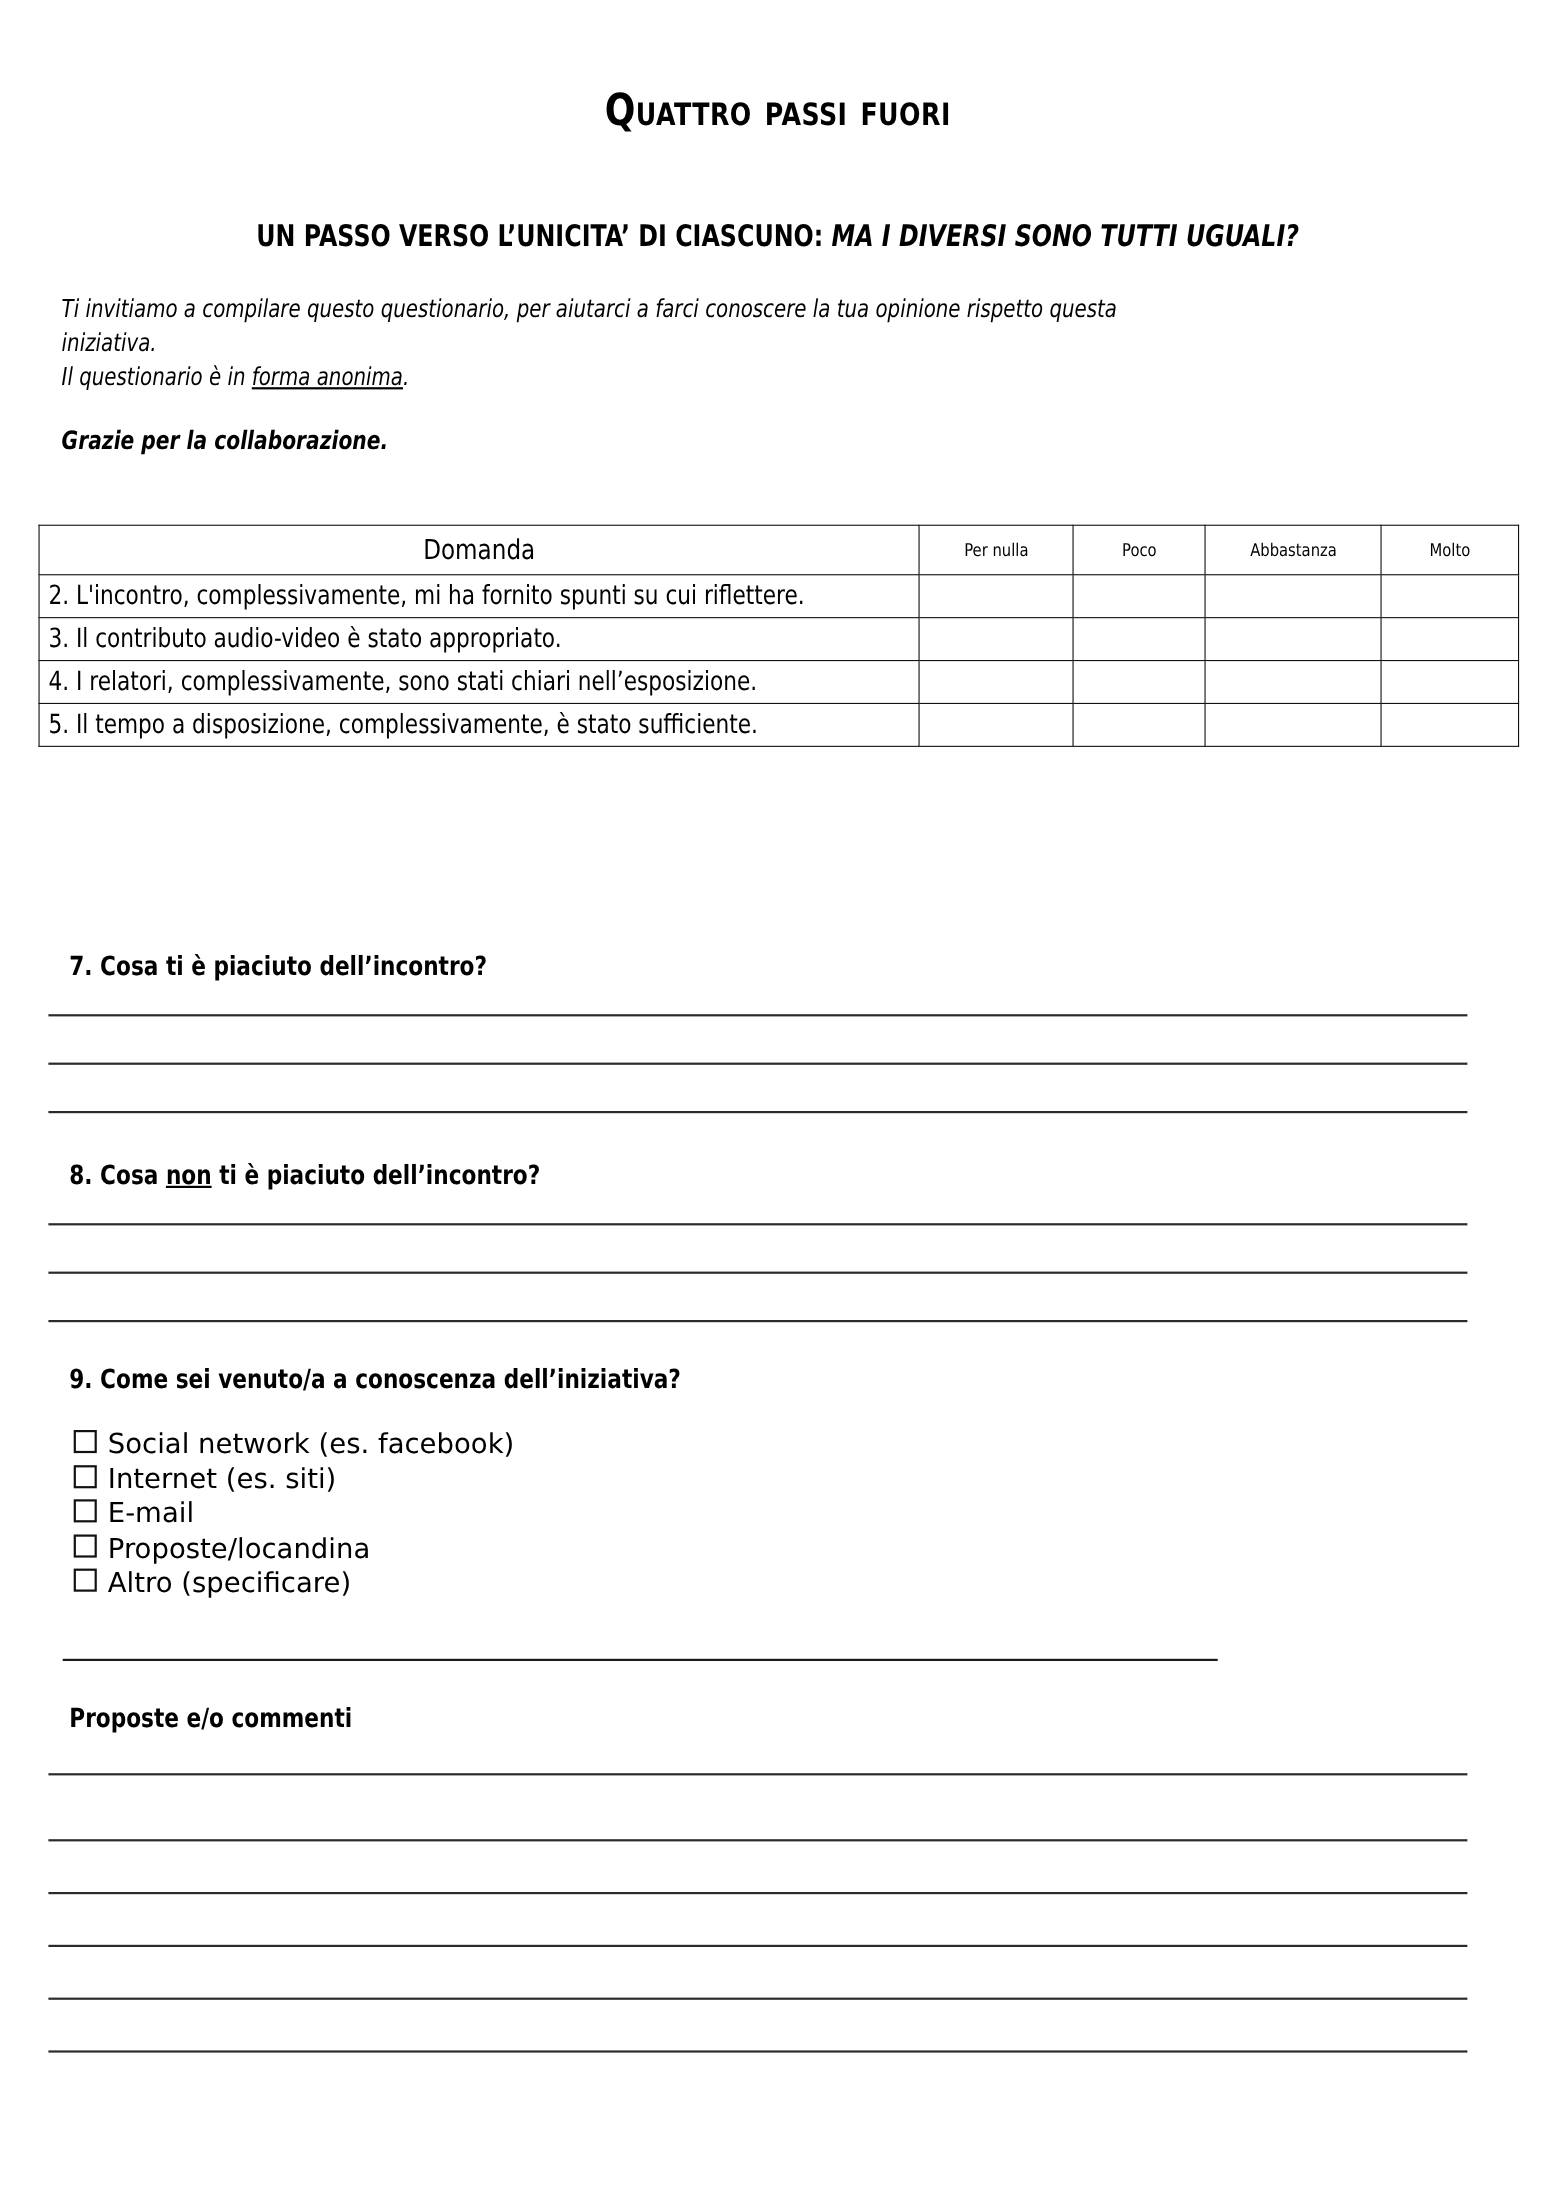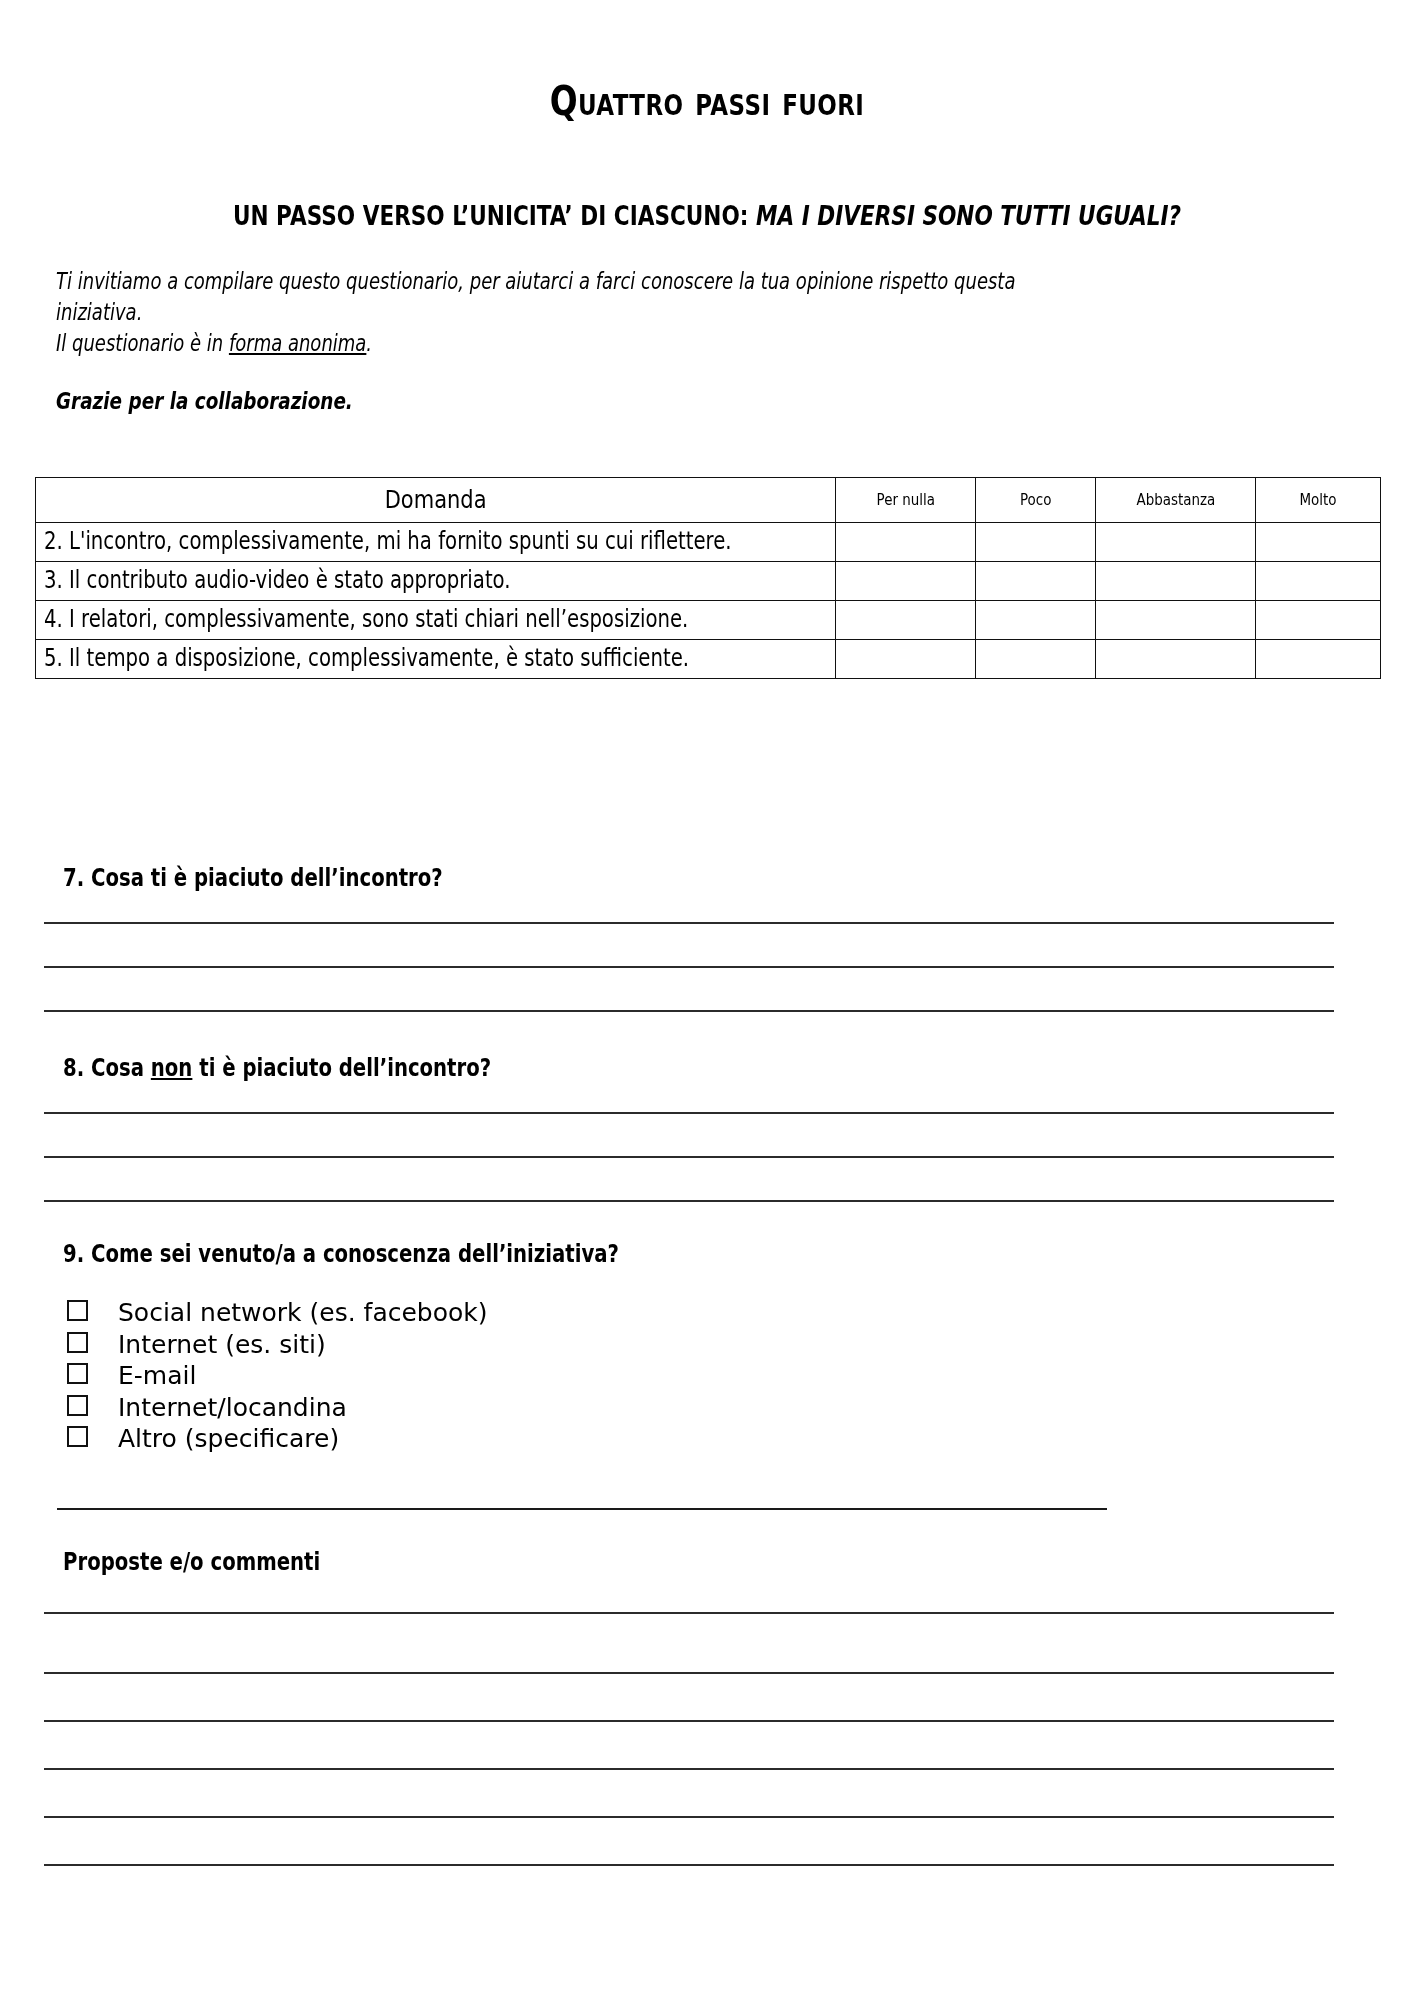--- a/index.html
+++ b/index.html
@@ -173,21 +173,21 @@
     white-space: nowrap;
   }
   .chk {
     display: inline-block;
     width: 17px;
     height: 17px;
     border: 2px solid #111;
     margin-right: 10px;
     vertical-align: 0px;
   }
-  .opt-label { display: inline-block; margin-left: 20px; }
+  .opt-label { display: inline-block; }
 
   .altro-rule {
     position: absolute;
     left: 57px;
     top: 1508px;
     width: 1050px;
     height: 0;
     border-top: 2.6px solid #1a1a1a;
   }
 
@@ -288,21 +288,21 @@
   <div class="rule" style="top:1112px"></div>
   <div class="rule" style="top:1156px"></div>
   <div class="rule" style="top:1200px"></div>
 
   <div class="open-q" id="q9">9. Come sei venuto/a a conoscenza dell’iniziativa?</div>
 
   <div class="options">
     <span class="option-row"><span class="chk"></span><span class="opt-label">Social network (es. facebook)</span></span>
     <span class="option-row"><span class="chk"></span><span class="opt-label">Internet (es. siti)</span></span>
     <span class="option-row"><span class="chk"></span><span class="opt-label">E-mail</span></span>
-    <span class="option-row"><span class="chk"></span><span class="opt-label">Internet/locandina</span></span>
+    <span class="option-row"><span class="chk"></span><span class="opt-label">Proposte/locandina</span></span>
     <span class="option-row"><span class="chk"></span><span class="opt-label">Altro (specificare)</span></span>
   </div>
 
   <div class="altro-rule"></div>
 
   <div class="section-head">Proposte e/o commenti</div>
   <div class="rule" style="top:1612px"></div>
   <div class="rule" style="top:1672px"></div>
   <div class="rule" style="top:1720px"></div>
   <div class="rule" style="top:1768px"></div>

